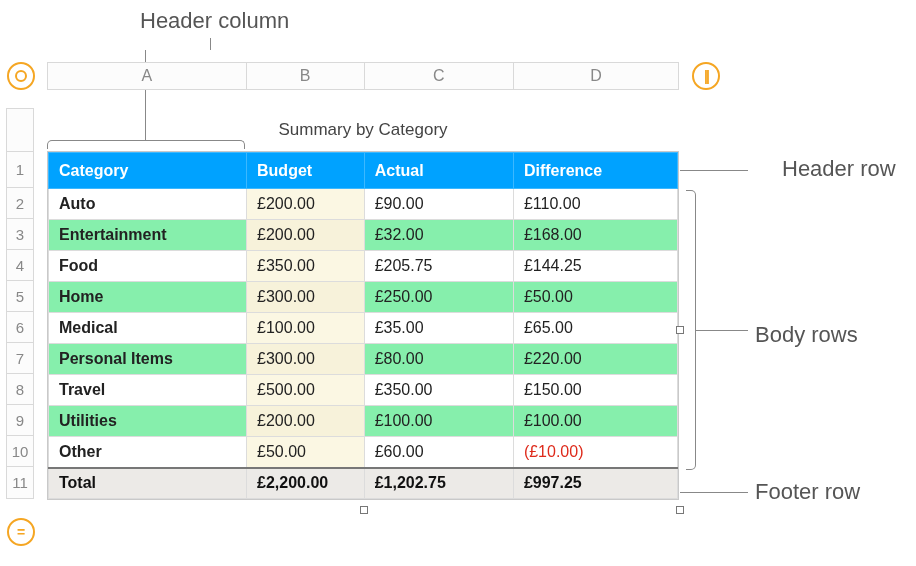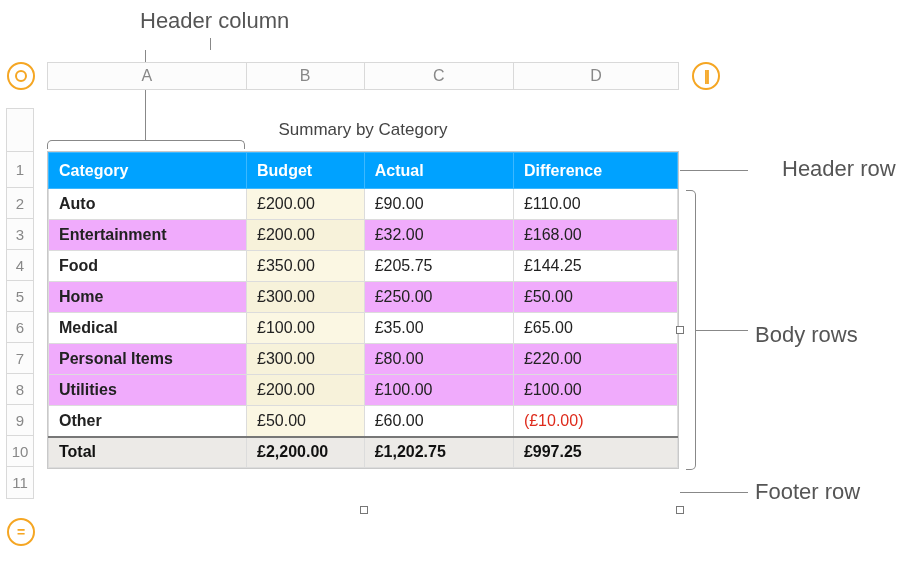--- a/index.html
+++ b/index.html
@@ -124,21 +124,21 @@
     text-align: left;
     border-color: #3cb8ff;
     height: 36px;
   }
   .hdr-row th.num { text-align: left; }
   .body-row td.cat {
     font-weight: 600;
     color: #222;
     background: #fff;
   }
-  .body-row.alt td { background: #f0abfc; }
+  .body-row.alt td { background: #86efac; }
   .body-row td.hdrcol {
     background: #fbf7e3;
   }
   .body-row.alt td.hdrcol {
     background: #f7f2da;
   }
   .body-row td.num {
     text-align: left;
     color: #222;
   }
@@ -255,20 +255,26 @@
       <td class="num hdrcol">£100.00</td>
       <td class="num">£35.00</td>
       <td class="num">£65.00</td>
     </tr>
     <tr class="body-row alt">
       <td class="cat">Personal Items</td>
       <td class="num hdrcol">£300.00</td>
       <td class="num">£80.00</td>
       <td class="num">£220.00</td>
     </tr>
+    <tr class="body-row">
+      <td class="cat">Travel</td>
+      <td class="num hdrcol">£500.00</td>
+      <td class="num">£350.00</td>
+      <td class="num">£150.00</td>
+    </tr>
     <tr class="body-row alt">
       <td class="cat">Utilities</td>
       <td class="num hdrcol">£200.00</td>
       <td class="num">£100.00</td>
       <td class="num">£100.00</td>
     </tr>
     <tr class="body-row">
       <td class="cat">Other</td>
       <td class="num hdrcol">£50.00</td>
       <td class="num">£60.00</td>

